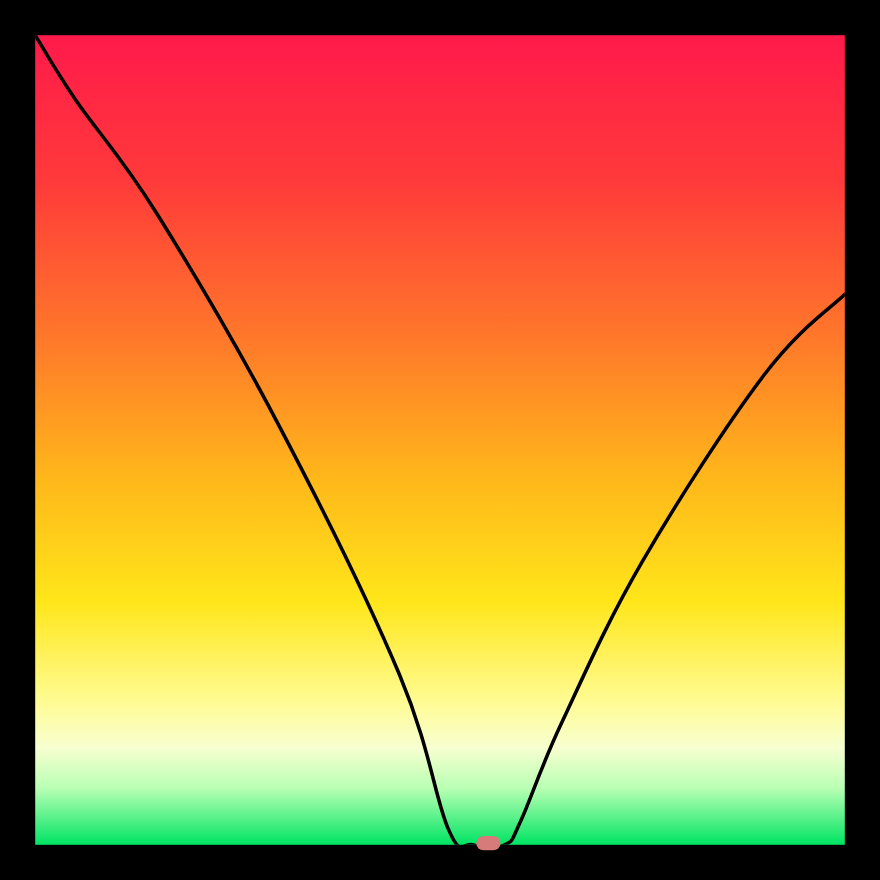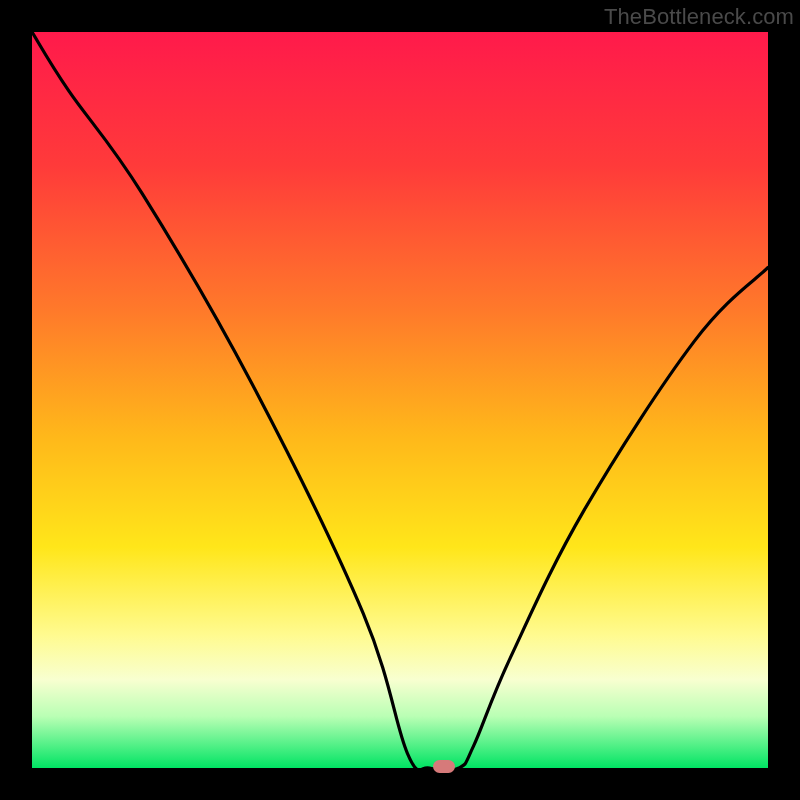--- a/index.html
+++ b/index.html
@@ -70,15 +70,14 @@
   <div class="plot-area">
 
     <svg class="curve" viewBox="0 0 736 736" preserveAspectRatio="none">
       <path id="curve-path" fill="none" stroke="#000000" stroke-width="3.2" stroke-linecap="round" stroke-linejoin="round" d="M 0.0 0.0 C 6.6 10.6, 16.9 29.7, 36.8 58.9 C 56.7 88.0, 77.3 108.9, 110.4 161.9 C 143.5 214.9, 181.1 277.8, 220.8 353.3 C 260.5 428.8, 303.4 515.2, 331.2 581.4 C 359.0 647.7, 363.4 693.5, 375.4 721.3 C 387.3 749.1, 388.2 733.4, 397.4 736.0 C 406.7 738.6, 418.9 740.0, 426.9 736.0 C 434.8 732.0, 432.3 733.8, 441.6 713.9 C 450.9 694.0, 458.5 668.0, 478.4 625.6 C 498.3 583.2, 518.9 535.4, 552.0 478.4 C 585.1 421.4, 629.3 352.8, 662.4 309.1 C 695.5 265.4, 722.8 248.8, 736.0 235.5"></path>
     </svg>
 
     <div id="marker-dot" class="marker" style="left: 401.16px; top: 728px; background: rgb(214, 122, 122);"></div>
 
   </div>
 
-  <div class="watermark">TheBottleneck.com</div>
 
 </div>
 
 </body></html>

